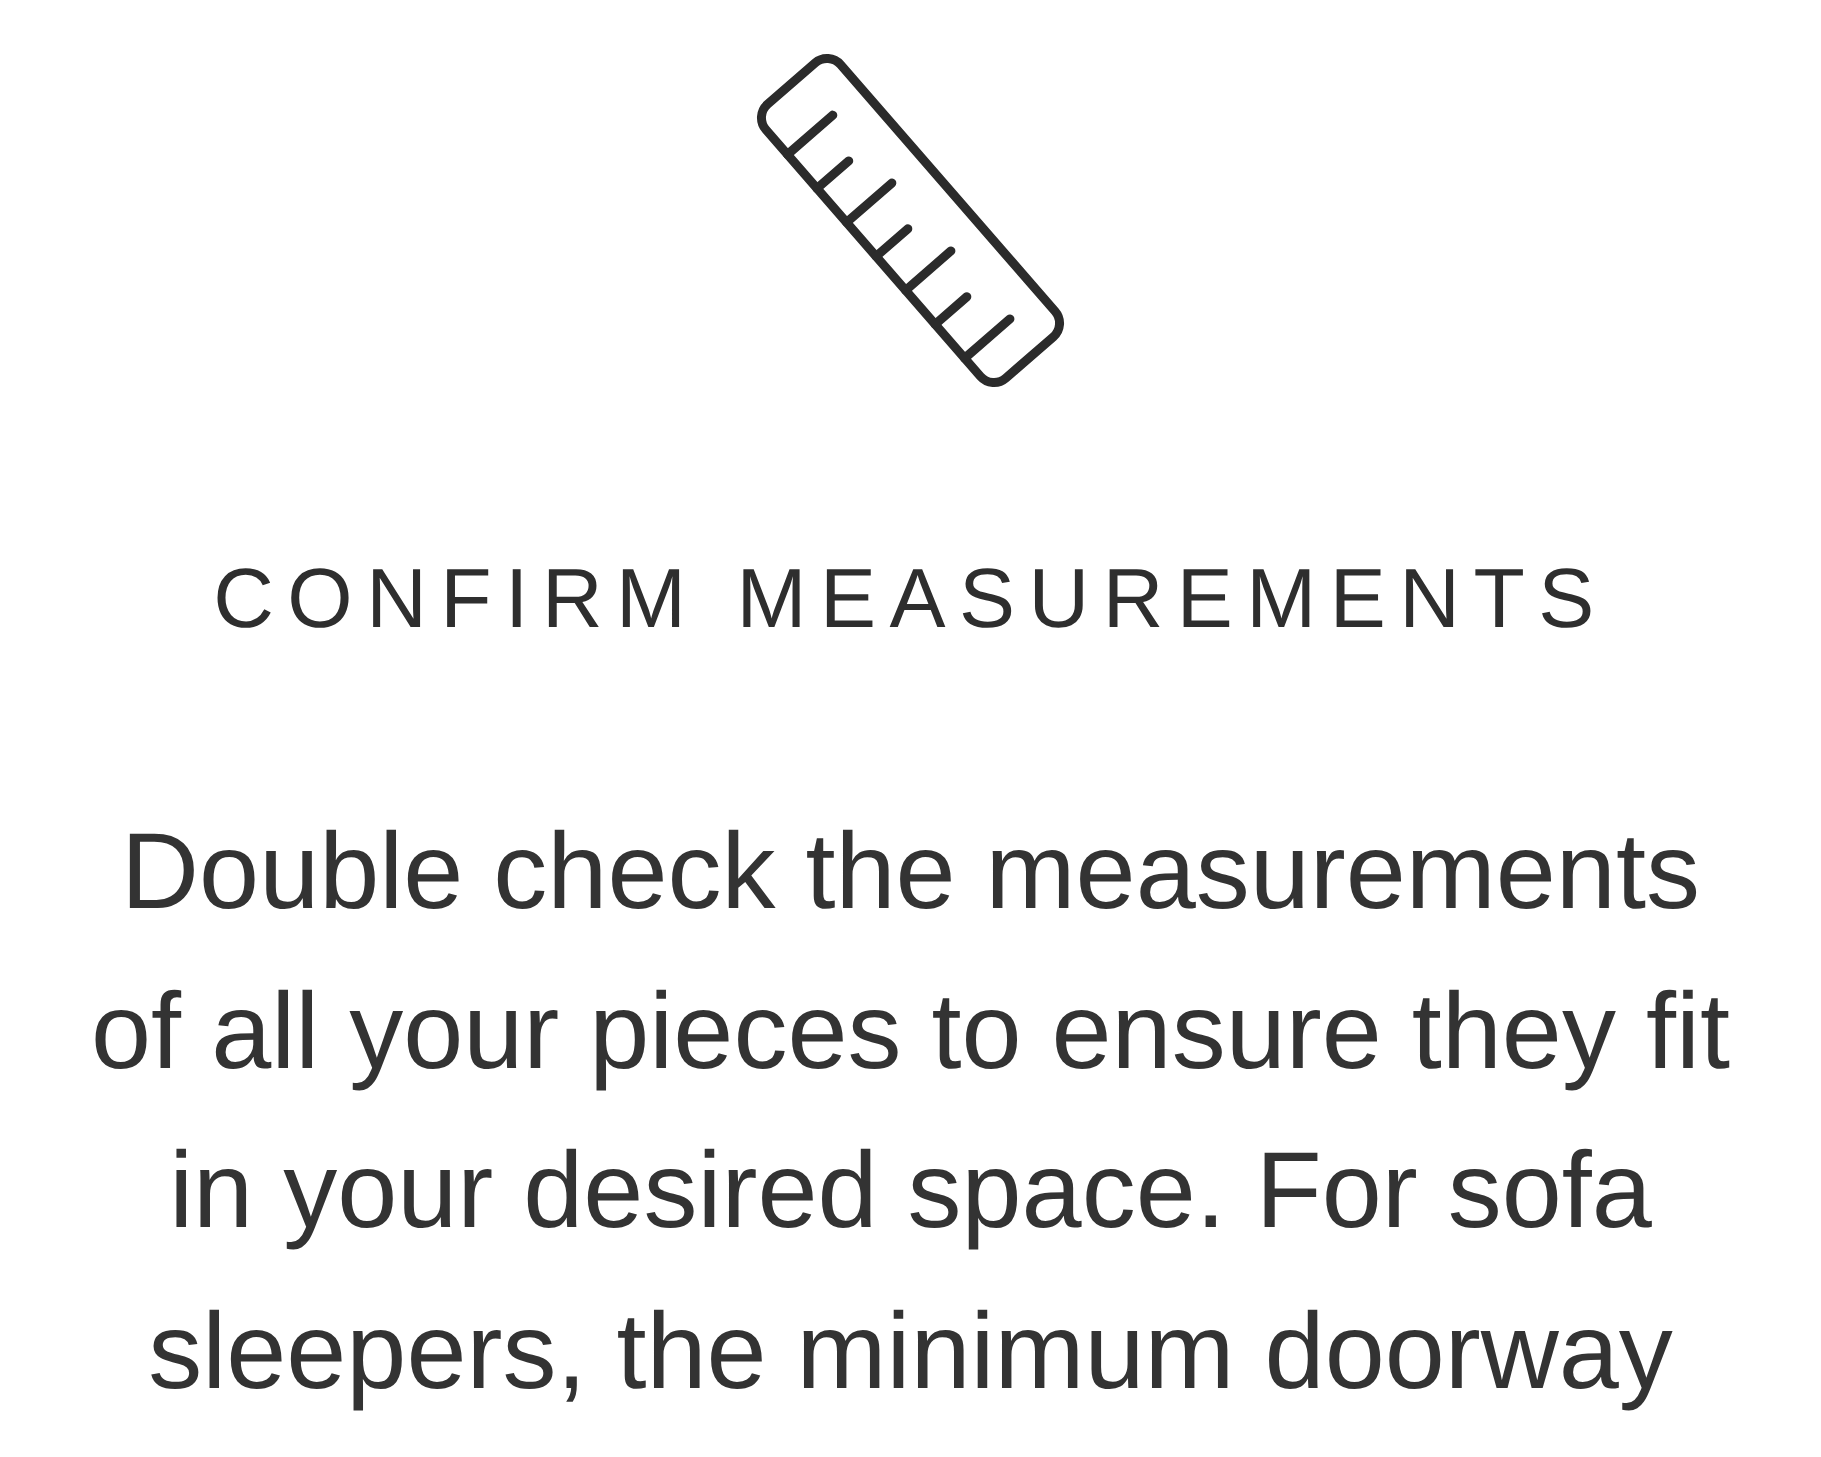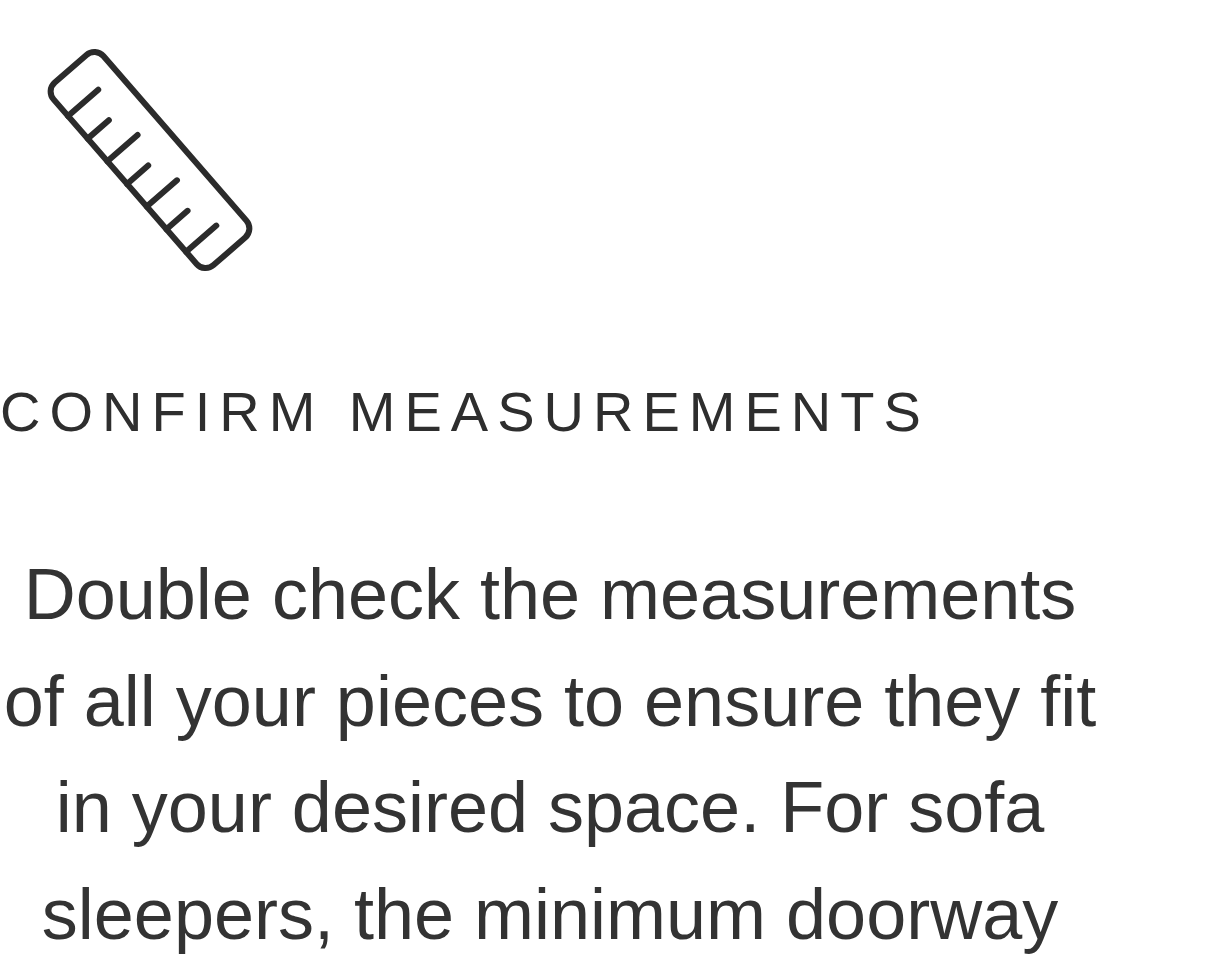--- a/index.html
+++ b/index.html
@@ -13,22 +13,22 @@
     font-family: "Liberation Sans", sans-serif;
     color: #333333;
     overflow: hidden;
   }
   .panel {
     width: 1214px;
     height: 971px;
     box-sizing: border-box;
     display: flex;
     flex-direction: column;
-    align-items: flex-start;
-    padding-top: 25px;
+    align-items: center;
+    padding-top: 12px;
   }
   .icon-wrap {
     width: 300px;
     height: 280px;
     display: flex;
     align-items: center;
     justify-content: center;
   }
   .icon-wrap svg {
     display: block;

